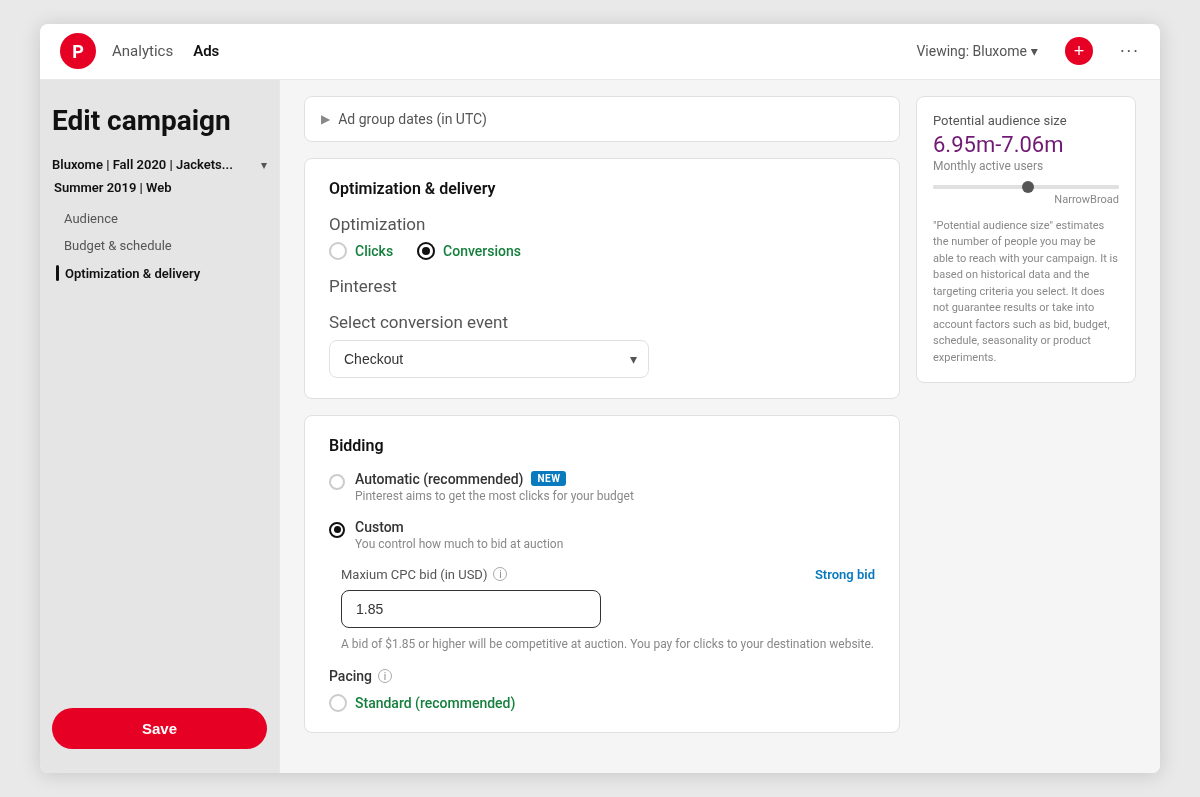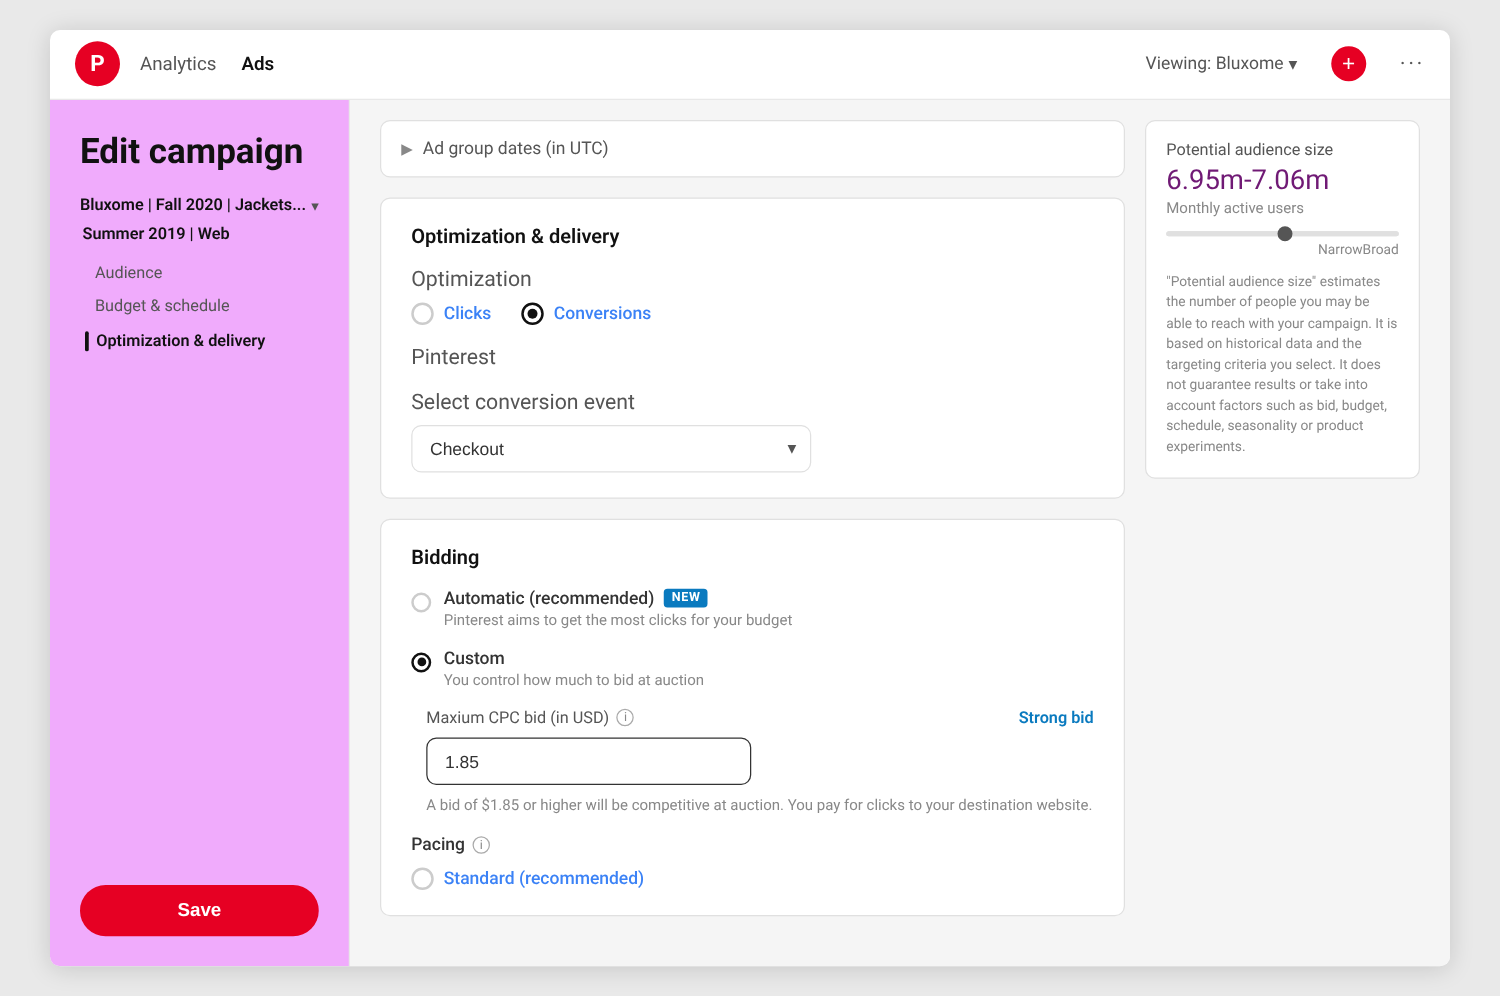--- a/index.html
+++ b/index.html
@@ -97,24 +97,24 @@
     
     .main {
       display: flex;
       flex: 1;
     }
     
     .sidebar {
       width: 240px;
       flex-shrink: 0;
       border-right: 1px solid #e8e8e8;
-      padding: 24px 24px;
+      padding: 24px 12px;
       display: flex;
       flex-direction: column;
-      background: #f0abfc;
+      background: #e5e5e5;
     }
     .sidebar-title {
       font-size: 28px;
       font-weight: 700;
       color: #111;
       line-height: 1.2;
       margin-bottom: 20px;
     }
     .campaign-selector {
       display: flex;
@@ -259,21 +259,21 @@
     }
     .radio-circle.selected::after {
       content: '';
       width: 8px;
       height: 8px;
       border-radius: 50%;
       background: #111;
     }
     .radio-label {
       font-size: 14px;
-      color: #3b82f6;
+      color: #15803d;
       font-weight: 500;
     }
     
     .field-label {
       font-size: 17px;
       color: #555;
       margin-bottom: 8px;
       margin-top: 16px;
     }
     .text-input {

